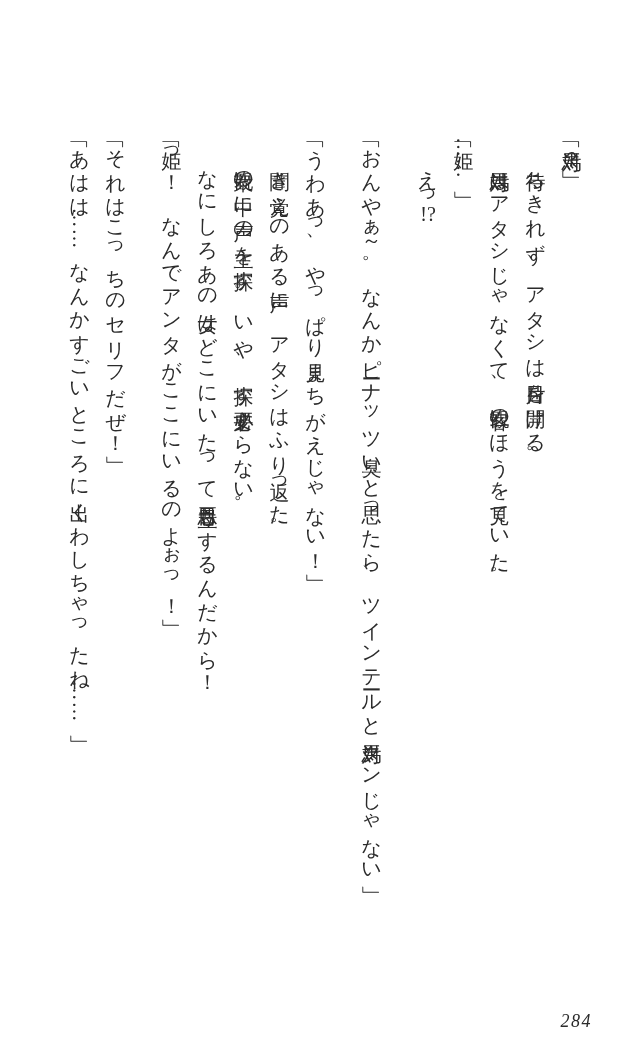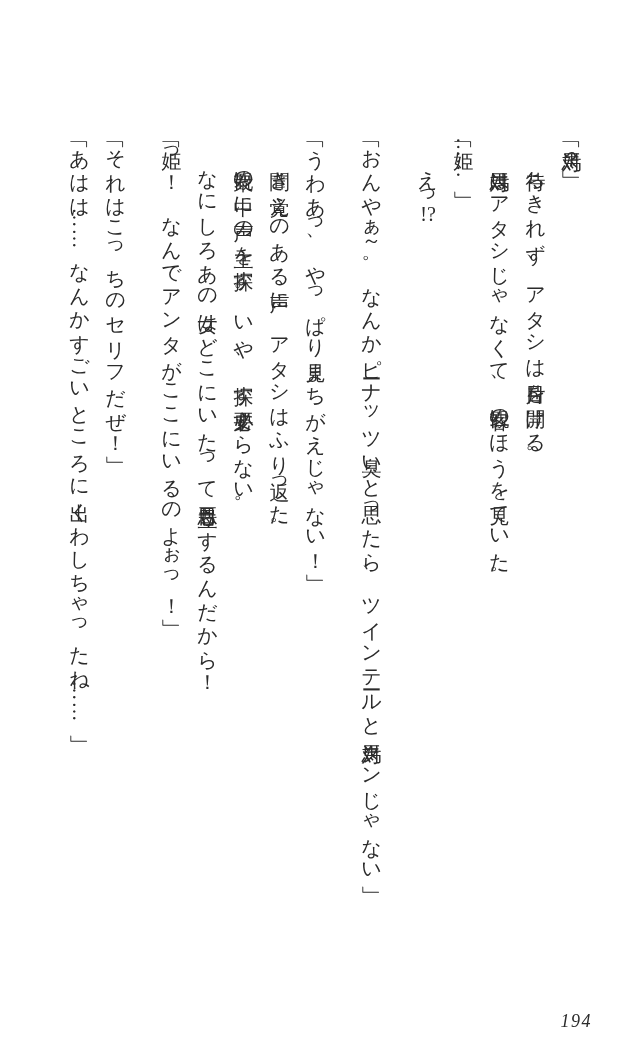--- a/index.html
+++ b/index.html
@@ -63,14 +63,14 @@
       <div class="line narration">えっ<span class="tcy">!?</span></div>
       <div class="line dialogue gap-before">「おんやぁ～。なんかピーナッツ臭いと思ったら、ツインテールと対馬クンじゃない」</div>
       <div class="line dialogue gap-before">「うわあっ、やっぱり見まちがえじゃない！」</div>
       <div class="line narration">聞き覚えのある声に、アタシはふり返った。</div>
       <div class="line narration">観衆の中に声の主を探す。いや、探す必要すらない。</div>
       <div class="line narration">なにしろあの女はどこにいたって悪目立ちするんだから！</div>
       <div class="line dialogue">「姫っ！　なんでアンタがここにいるのよぉっ！」</div>
       <div class="line dialogue gap-before">「それはこっちのセリフだぜ！」</div>
       <div class="line dialogue">「あはは……なんかすごいところに出くわしちゃったね……」</div>
     </div>
-  <div class="page-number" style="color: rgb(43, 43, 43);">194</div>
+  <div class="page-number" style="color: rgb(43, 43, 43);">284</div>
 </div>
 
 </body></html>

